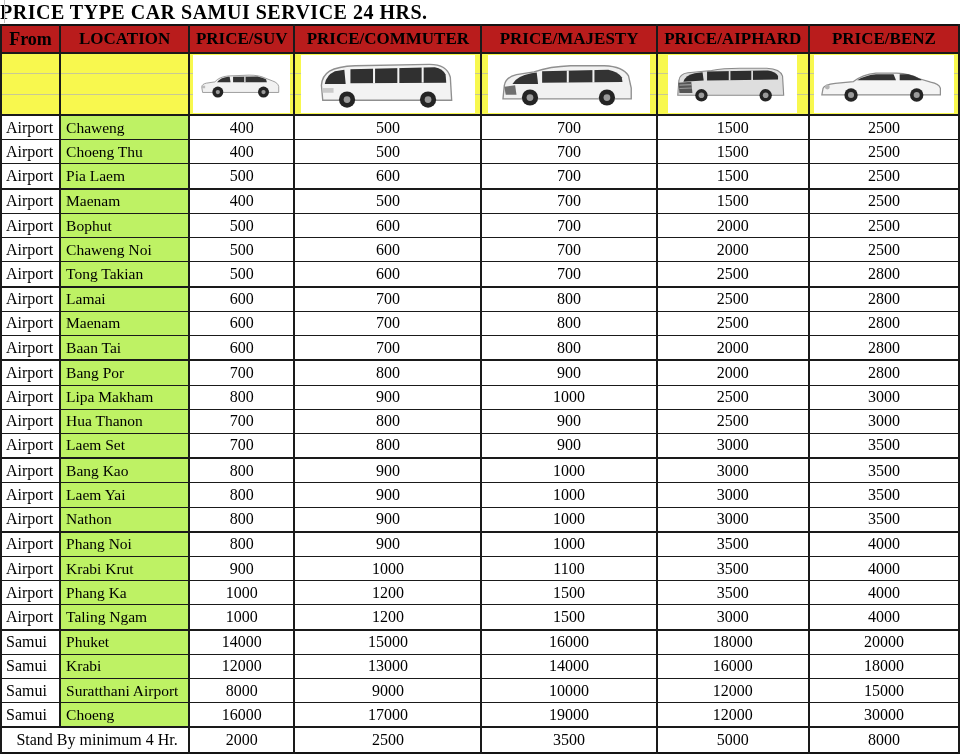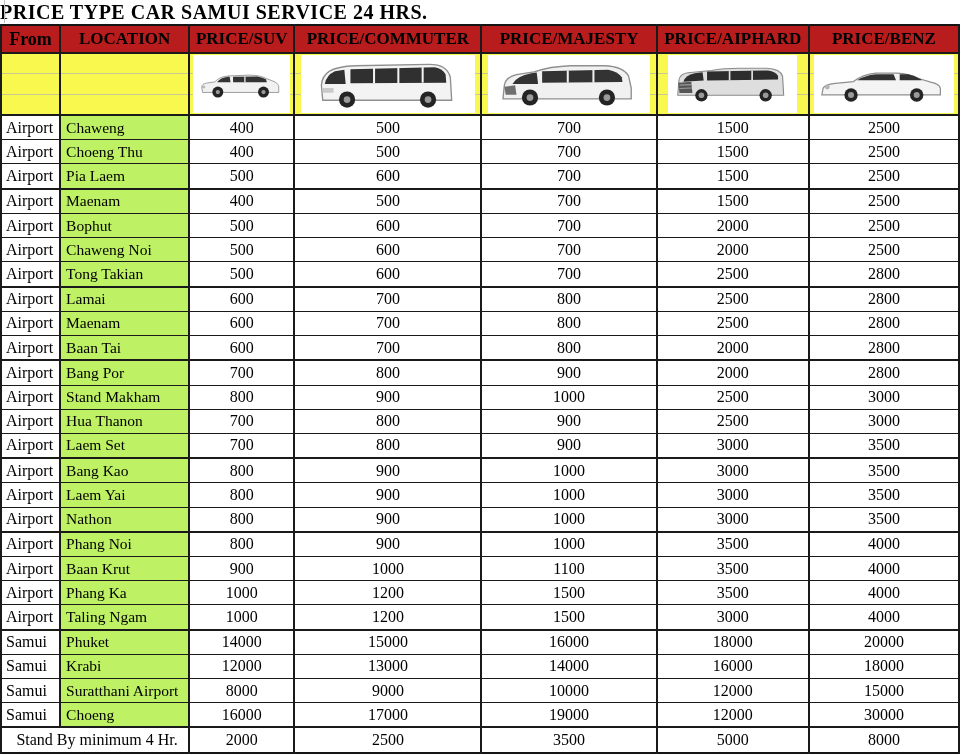--- a/index.html
+++ b/index.html
@@ -255,21 +255,21 @@
           <td class="from-cell">Airport</td>
           <td class="loc-cell">Bang Por</td>
           <td class="price-cell">700</td>
           <td class="price-cell">800</td>
           <td class="price-cell">900</td>
           <td class="price-cell">2000</td>
           <td class="price-cell">2800</td>
         </tr>
         <tr>
           <td class="from-cell">Airport</td>
-          <td class="loc-cell">Stand Makham</td>
+          <td class="loc-cell">Lipa Makham</td>
           <td class="price-cell">800</td>
           <td class="price-cell">900</td>
           <td class="price-cell">1000</td>
           <td class="price-cell">2500</td>
           <td class="price-cell">3000</td>
         </tr>
         <tr>
           <td class="from-cell">Airport</td>
           <td class="loc-cell">Hua Thanon</td>
           <td class="price-cell">700</td>
@@ -318,21 +318,21 @@
           <td class="from-cell">Airport</td>
           <td class="loc-cell">Phang Noi</td>
           <td class="price-cell">800</td>
           <td class="price-cell">900</td>
           <td class="price-cell">1000</td>
           <td class="price-cell">3500</td>
           <td class="price-cell">4000</td>
         </tr>
         <tr>
           <td class="from-cell">Airport</td>
-          <td class="loc-cell">Baan Krut</td>
+          <td class="loc-cell">Krabi Krut</td>
           <td class="price-cell">900</td>
           <td class="price-cell">1000</td>
           <td class="price-cell">1100</td>
           <td class="price-cell">3500</td>
           <td class="price-cell">4000</td>
         </tr>
         <tr>
           <td class="from-cell">Airport</td>
           <td class="loc-cell">Phang Ka</td>
           <td class="price-cell">1000</td>

